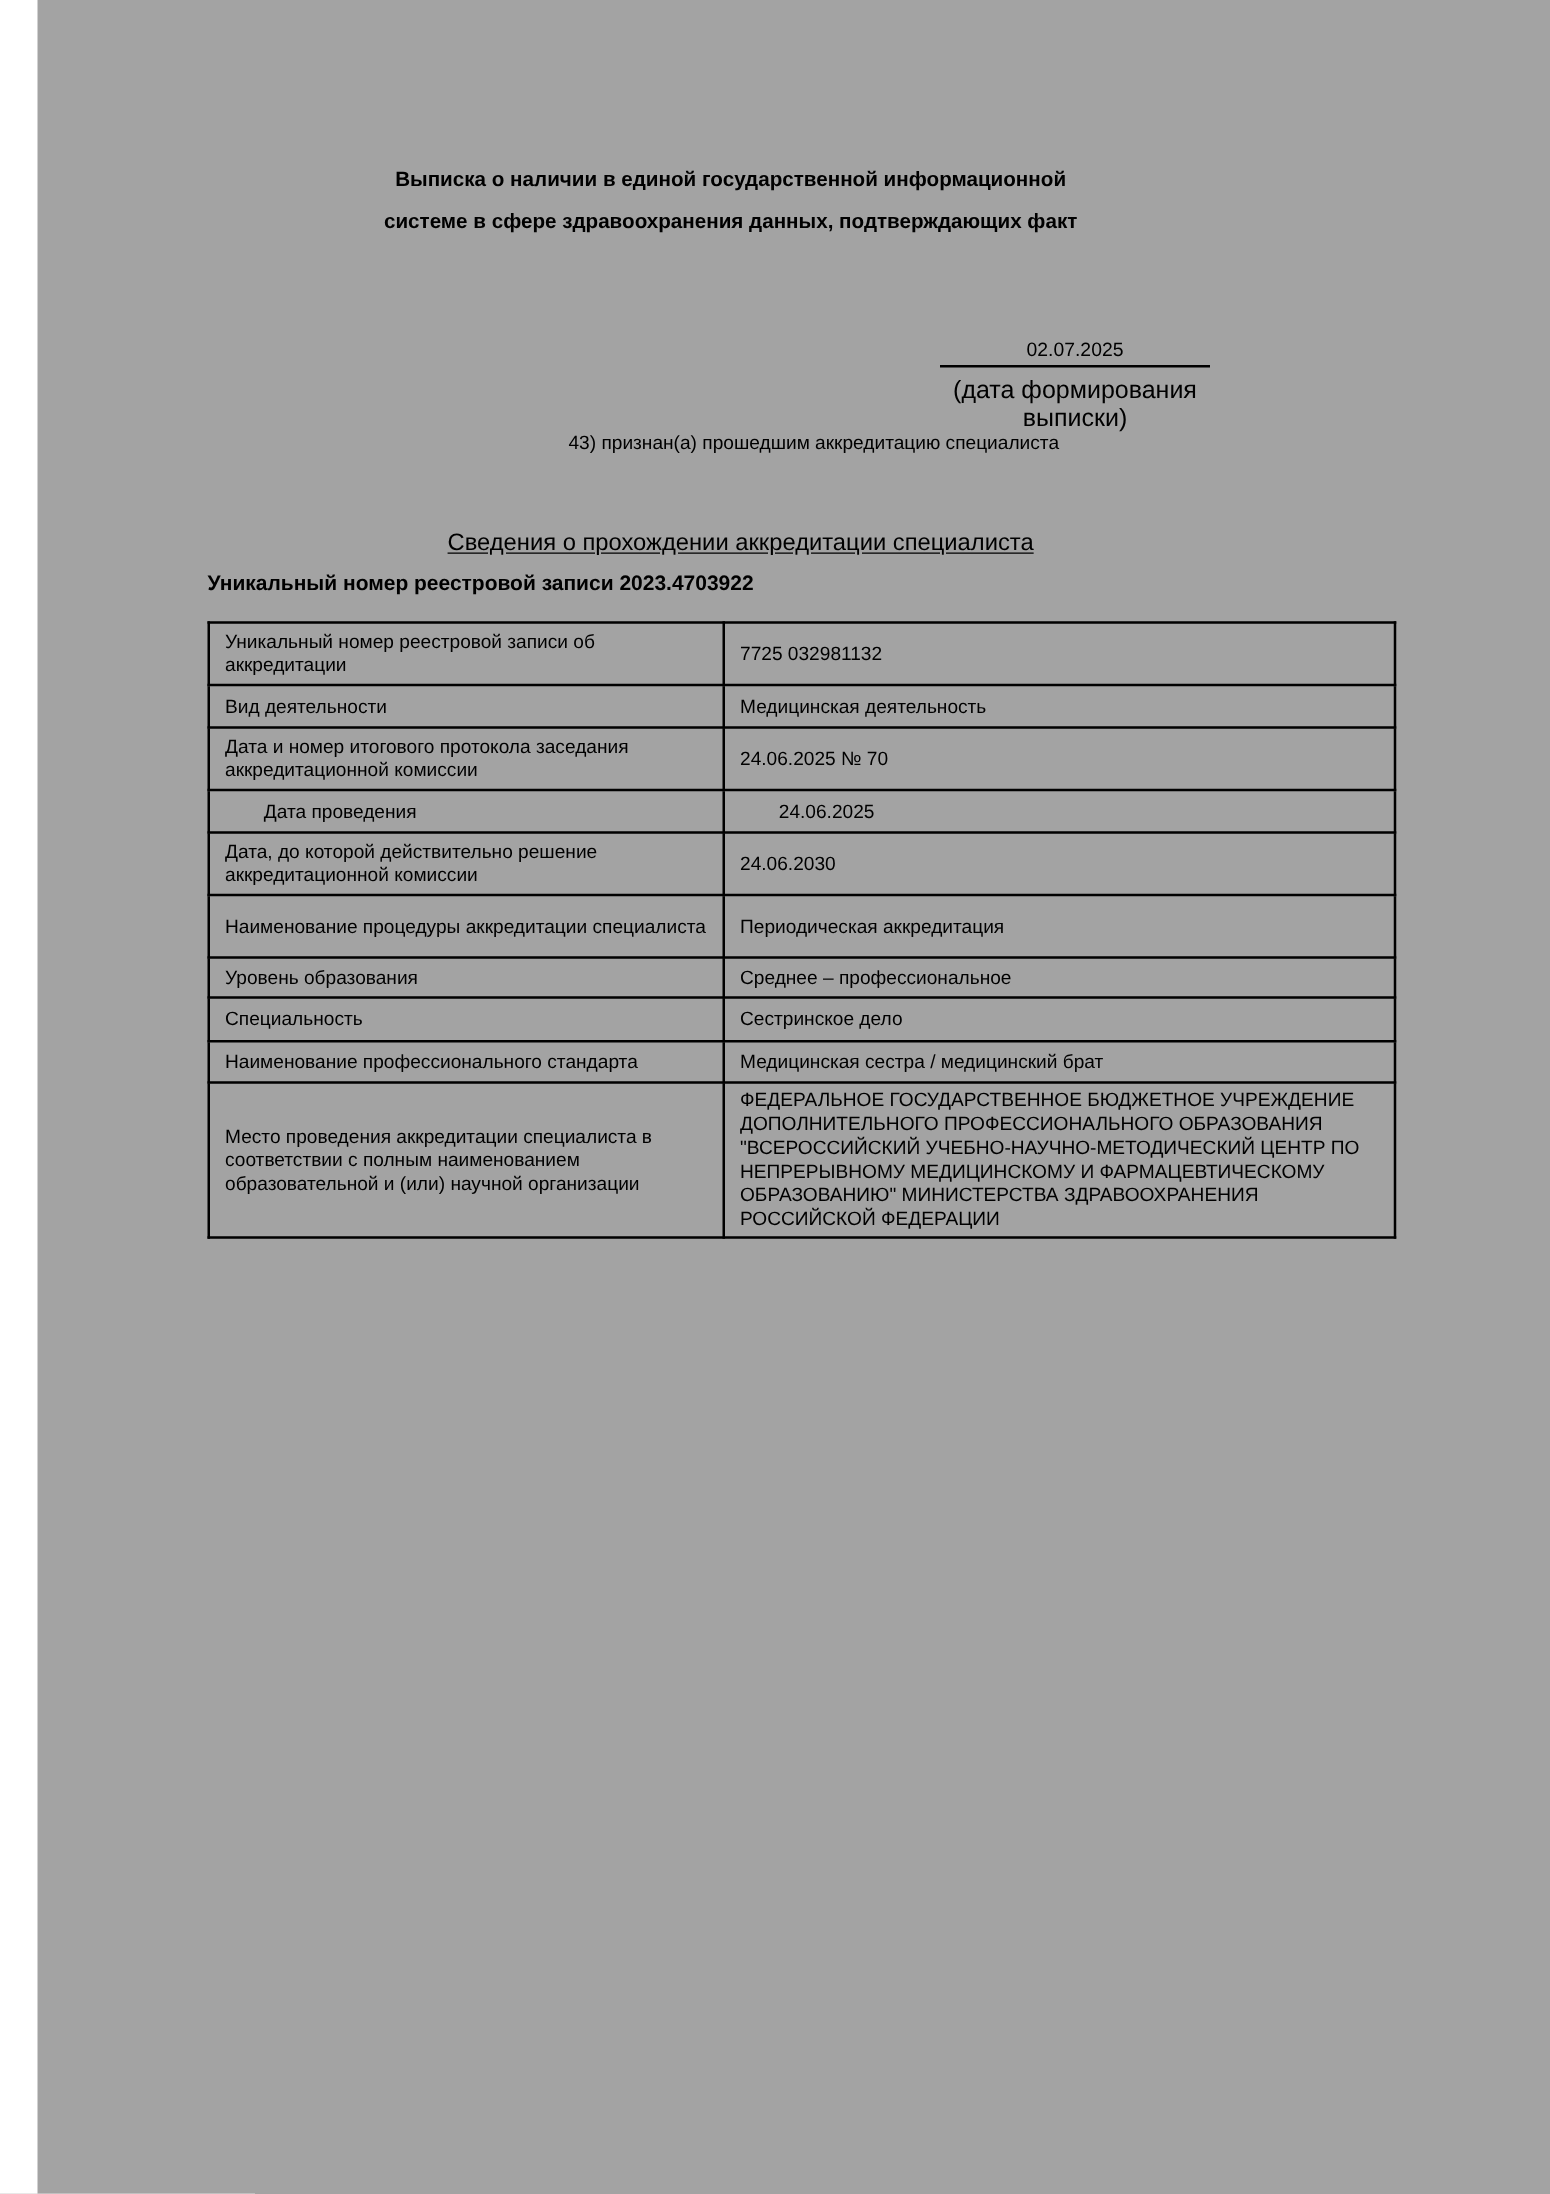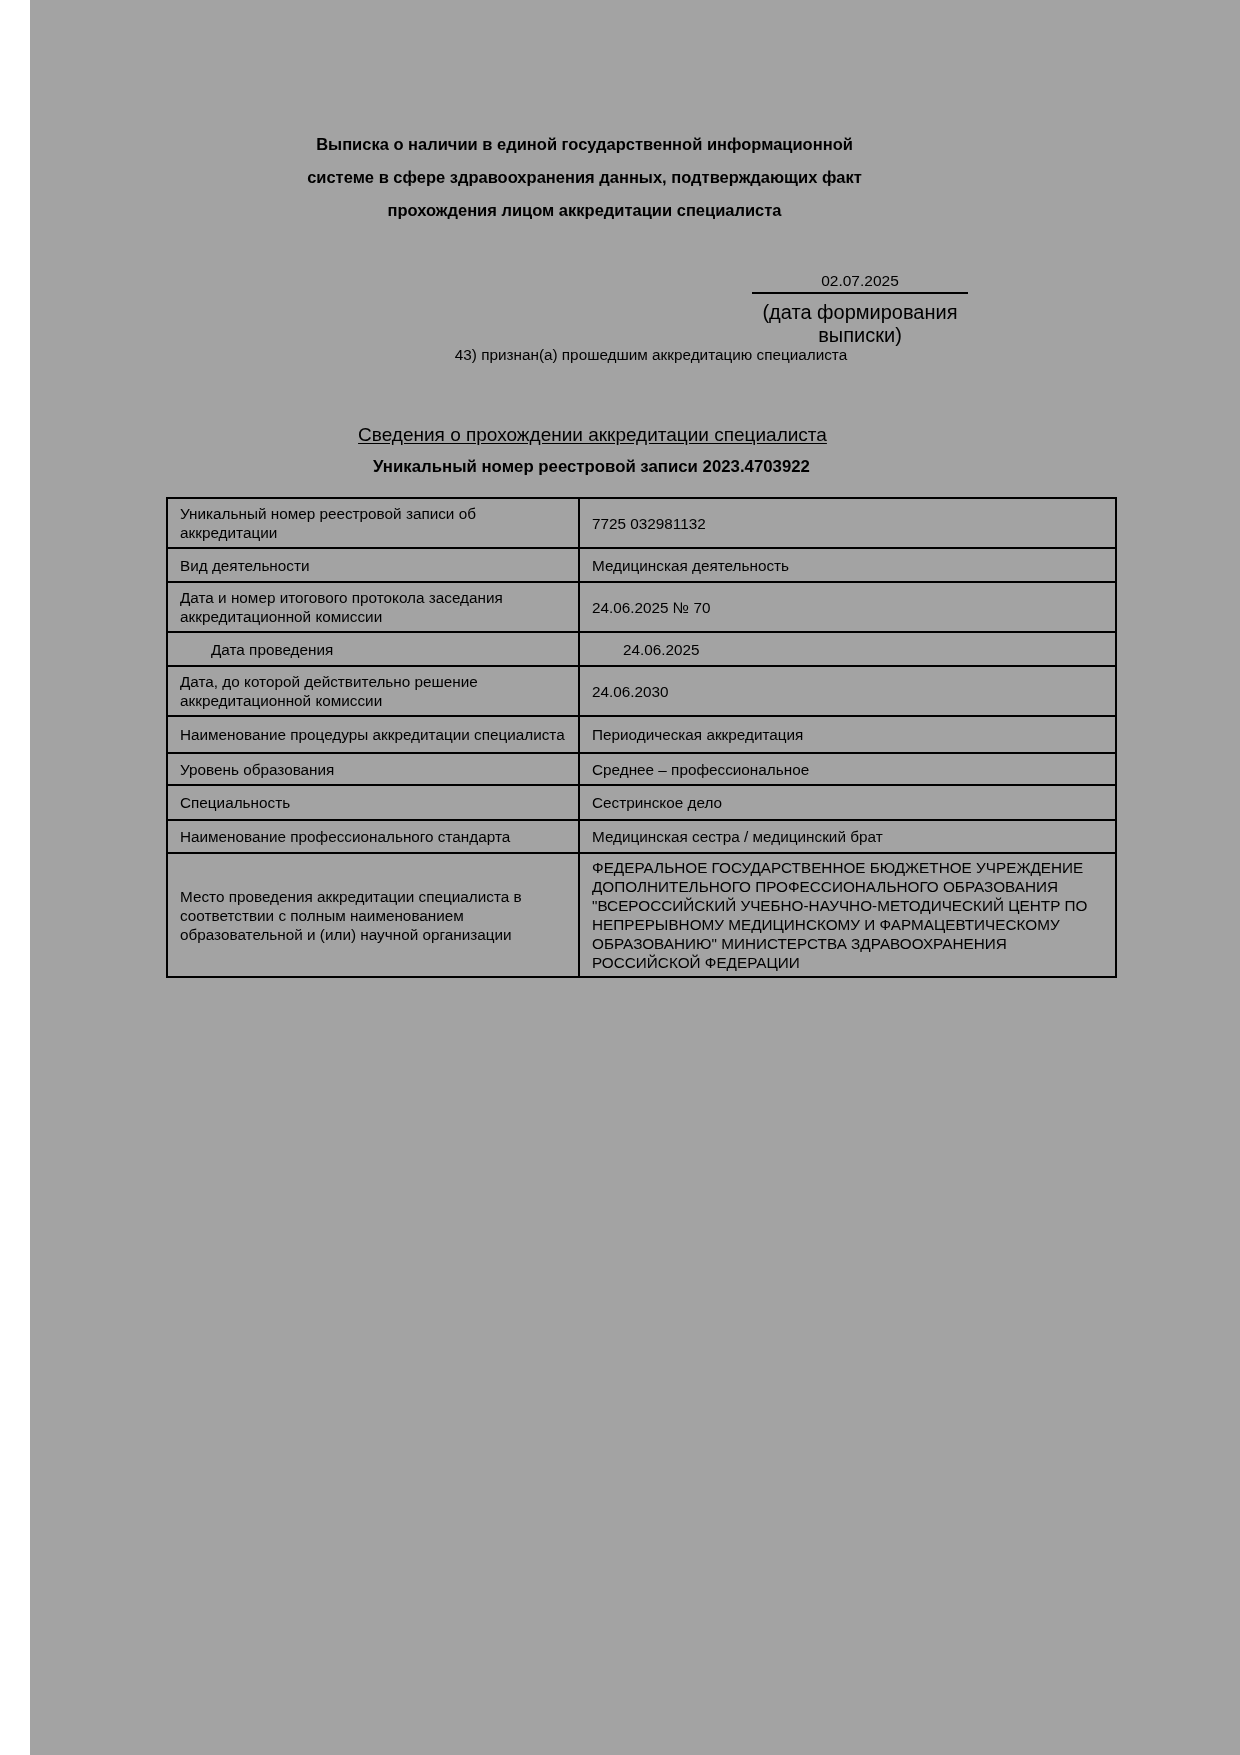--- a/index.html
+++ b/index.html
@@ -49,21 +49,21 @@
     text-align: center;
     font-size: 19px;
   }
   .section-heading span {
     text-decoration: underline;
     text-underline-offset: 2px;
   }
   .registry-heading {
     position: absolute; top: 457px; left: 136px; width: 949px;
     padding-right: 98px;
-    text-align: center;
+    text-align: left;
     font-weight: bold;
     font-size: 16.8px;
   }
   table.acc {
     position: absolute; top: 497px; left: 136px;
     width: 949px;
     border-collapse: collapse;
     table-layout: fixed;
     font-size: 15.3px;
     line-height: 19px;
@@ -73,35 +73,34 @@
     vertical-align: middle;
     padding: 4px 10px 4px 12px;
   }
   td.lbl { width: 412px; }
   td.val { width: 537px; padding-left: 12px; padding-right: 14px; }
   tr:nth-child(1) td { height: 50px; }
   tr:nth-child(2) td { height: 34px; }
   tr:nth-child(3) td { height: 50px; }
   tr:nth-child(4) td { height: 34px; padding-left: 43px; }
   tr:nth-child(5) td { height: 50px; }
-  tr:nth-child(6) td { height: 37px; }
+  tr:nth-child(6) td { height: 50px; }
   tr:nth-child(7) td { height: 32px; }
   tr:nth-child(8) td { height: 35px; }
   tr:nth-child(9) td { height: 33px; }
   tr:nth-child(10) td { height: 120px; }
 </style>
 </head>
 <body>
 
 <div class="page">
 
   <div class="title">
     <div>Выписка о наличии в единой государственной информационной</div>
     <div>системе в сфере здравоохранения данных, подтверждающих факт</div>
-    <div>прохождения лицом аккредитации специалиста</div>
   </div>
 
   <div class="date">02.07.2025</div>
   <div class="date-caption">(дата формирования выписки)</div>
 
   <div class="intro">
     <div>43) признан(а) прошедшим аккредитацию специалиста</div>
   </div>
 
   <div class="section-heading">

